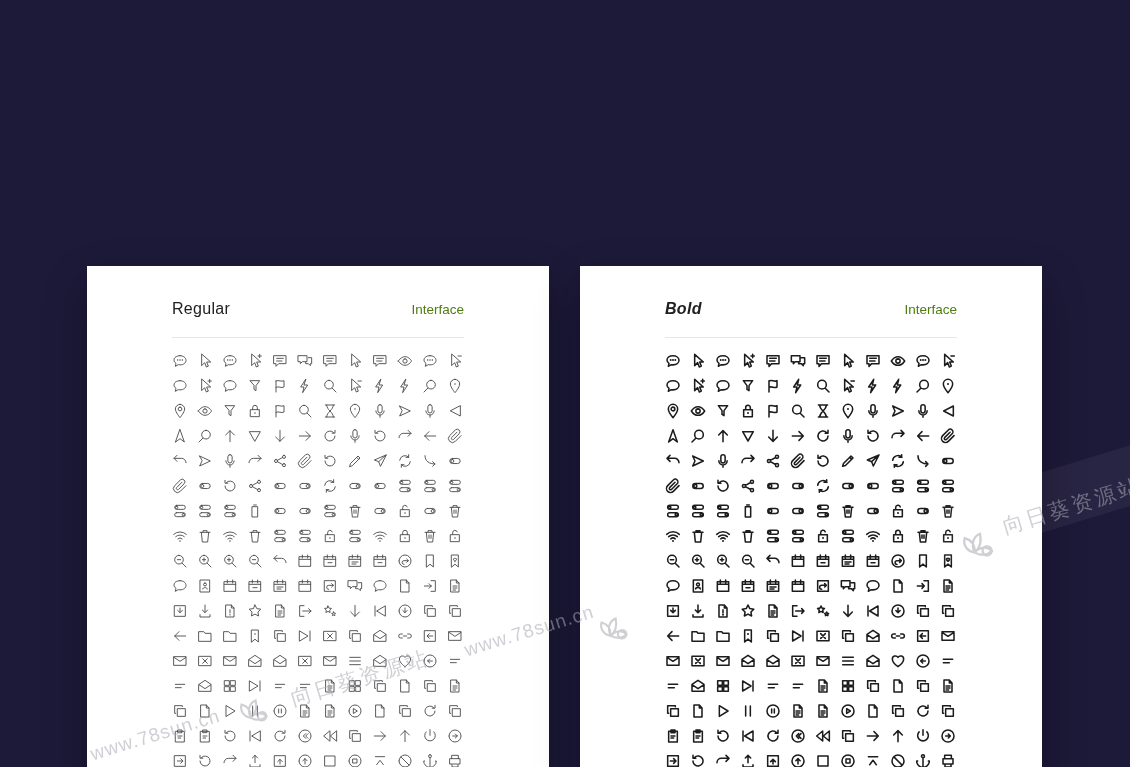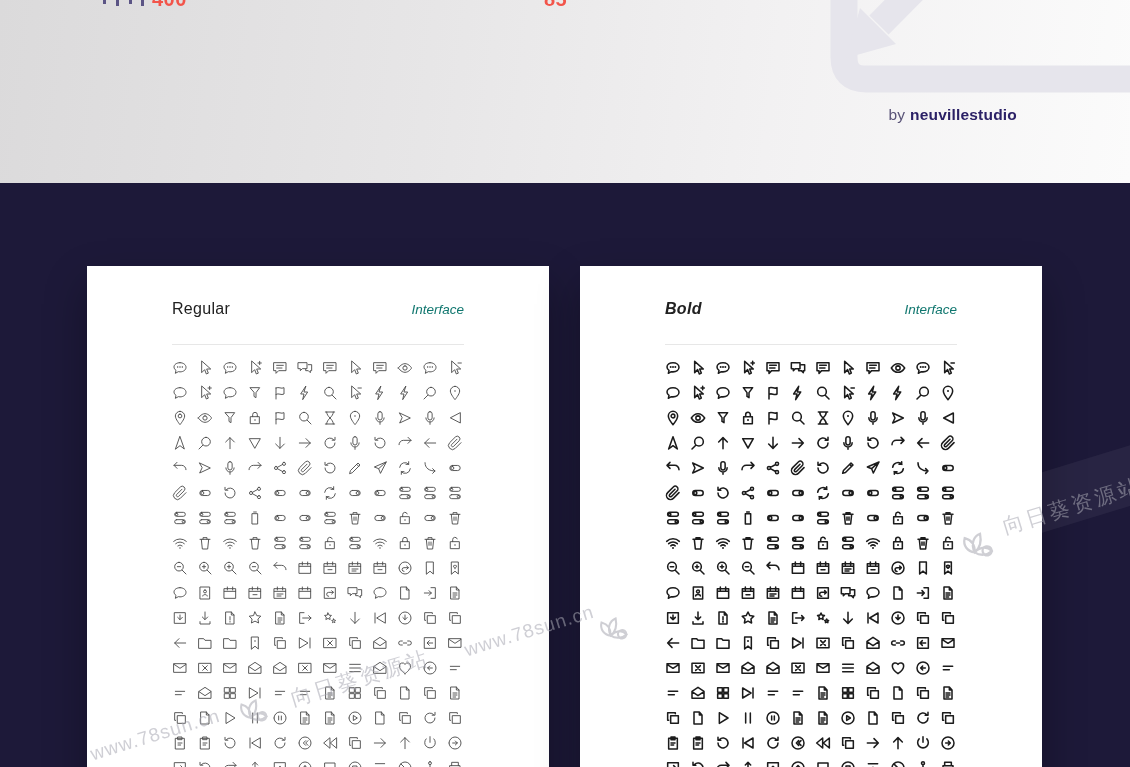--- a/index.html
+++ b/index.html
@@ -17,64 +17,40 @@
   .tick{position:absolute;width:3px;background:#5b5485;top:0;}
   .byline{position:absolute;top:106px;right:113px;font-size:15.5px;color:#5a5478;}
   .byline b{color:#2b2166;font-weight:700;margin-left:5px;letter-spacing:.2px;}
   
   .dark-section{position:absolute;top:183px;left:0;width:1130px;height:584px;background:#1d1939;}
   .card{position:absolute;top:266px;width:462px;height:560px;background:#ffffff;
         padding:34px 85px;box-sizing:border-box;box-shadow:0 18px 40px rgba(0,0,0,.3);}
   .card-regular{left:87px;}
   .card-bold{left:580px;}
   .card-head{display:flex;justify-content:space-between;align-items:baseline;
-             padding-bottom:26px;border-bottom:1px solid #e7e7e7;}
+             padding-bottom:19px;border-bottom:1px solid #e7e7e7;}
   .card-title{font-size:16px;color:#212121;letter-spacing:.3px;}
   .card-bold .card-title{font-weight:700;font-style:italic;}
-  .card-sub{font-size:13.5px;font-style:italic;color:#0f766e;text-align:center;}
+  .card-sub{font-size:13.5px;color:#4d7c0f;text-align:center;}
   .grid{margin-top:15px;display:grid;grid-template-columns:repeat(12,16px);
         column-gap:9px;row-gap:9px;}
   .cell{width:16px;height:16px;}
   .cell svg{display:block;}
   
   .wm{position:absolute;transform:rotate(-17deg);white-space:nowrap;
       color:rgba(168,168,178,.55);font-size:19px;letter-spacing:1px;}
   .wm-cn{font-size:21px;letter-spacing:3px;}
   .wm-logo{position:absolute;transform:rotate(-12deg);opacity:.55;}
   .wm-band{position:absolute;background:rgba(255,255,255,.05);transform:rotate(-17deg);}
 </style>
 </head>
 <body>
 
 <div class="page">
 
-  <div class="hero">
-
-    <div class="tick" style="left:103px;height:4px;"></div>
-    <div class="tick" style="left:116px;height:6px;"></div>
-    <div class="tick" style="left:129px;height:4px;"></div>
-    <div class="tick" style="left:141px;height:6px;"></div>
-
-    <div class="stat stat-left">
-      <span>400</span>
-    </div>
-    <div class="stat stat-right">
-      <span>85</span>
-    </div>
-
-    <svg class="hero-arrow" width="330" height="110" viewBox="0 0 330 110">
-      <path d="M44 -50 L44 57 Q44 79 66 79 L345 79" fill="none" stroke="#e6e5ec" stroke-width="27" stroke-linejoin="round"></path>
-      <path d="M79 25 L175 -72" fill="none" stroke="#e6e5ec" stroke-width="27"></path>
-      <polygon points="46,58 60,8 96,44" fill="#e6e5ec"></polygon>
-    </svg>
-
-    <div class="byline">
-      <span>by</span><b>neuvillestudio</b>
-    </div>
-  </div>
 
   <div class="dark-section"></div>
 
   <div class="card card-regular">
     <div class="card-head">
       <span class="card-title">Regular</span>
       <span class="card-sub">Interface</span>
     </div>
     <div class="grid">
         <span class="cell">

